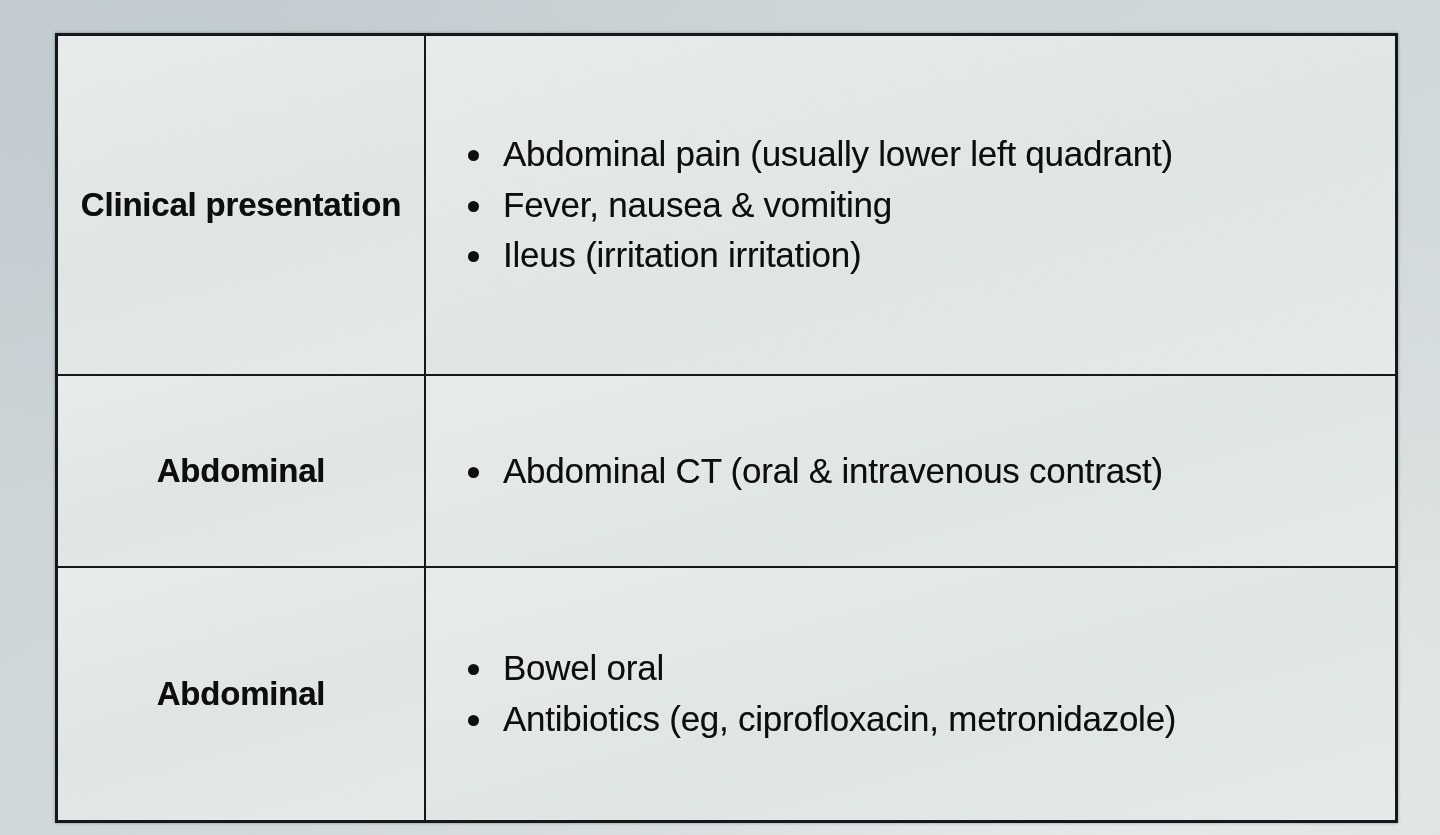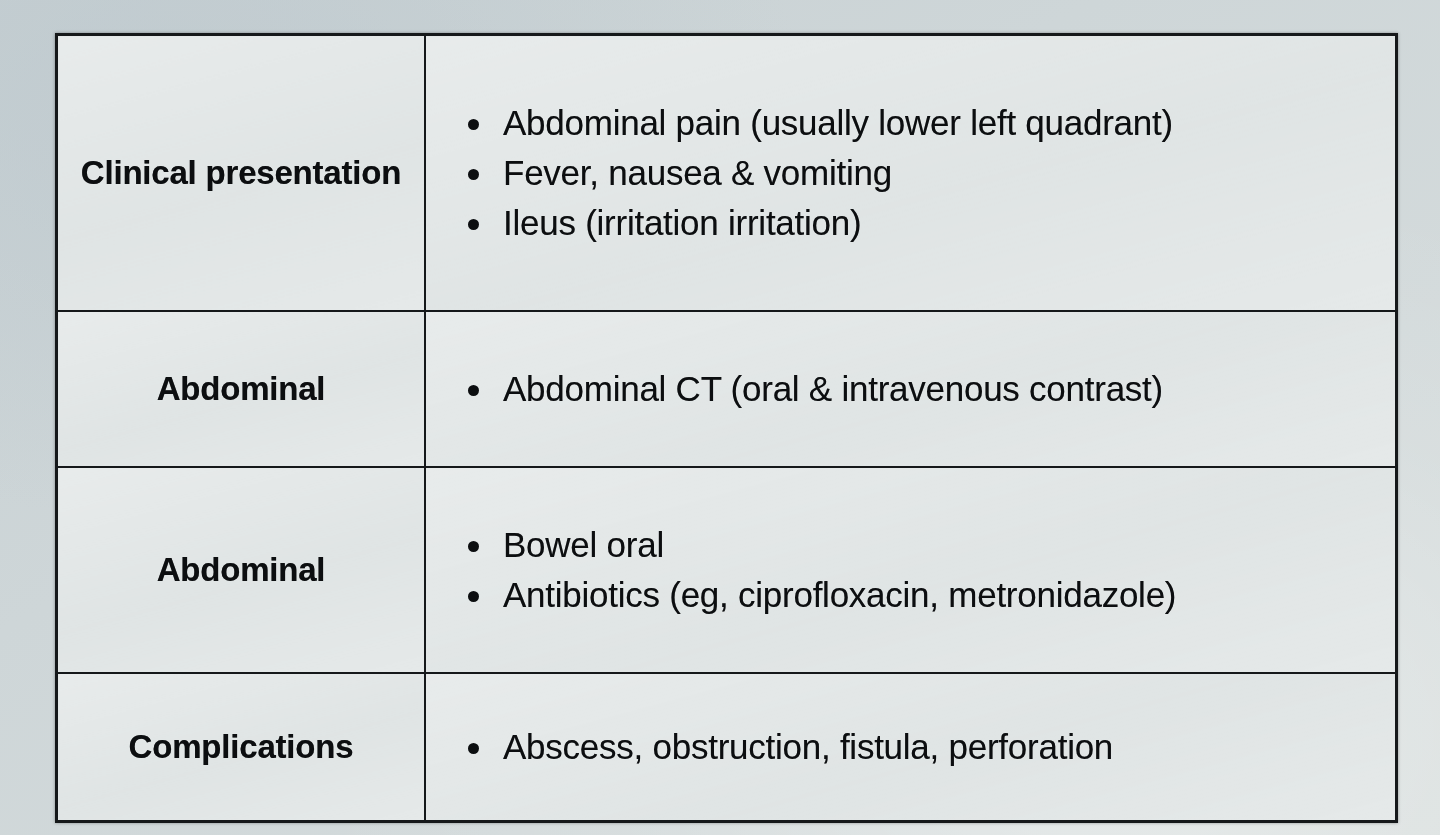--- a/index.html
+++ b/index.html
@@ -172,30 +172,17 @@
               <span>Bowel oral</span>
             </li>
             <li>
               <span class="bullet-dot"></span>
               <span>Antibiotics (eg, ciprofloxacin, metronidazole)</span>
             </li>
           </ul>
         </td>
       </tr>
 
-      <tr class="row-complications">
-        <td class="row-label-cell">
-          <span class="row-label">Complications</span>
-        </td>
-        <td class="row-content-cell">
-          <ul class="bullet-list">
-            <li>
-              <span class="bullet-dot"></span>
-              <span>Abscess, obstruction, fistula, perforation</span>
-            </li>
-          </ul>
-        </td>
-      </tr>
 
     </tbody>
   </table>
 
 </div>
 
 </body></html>

